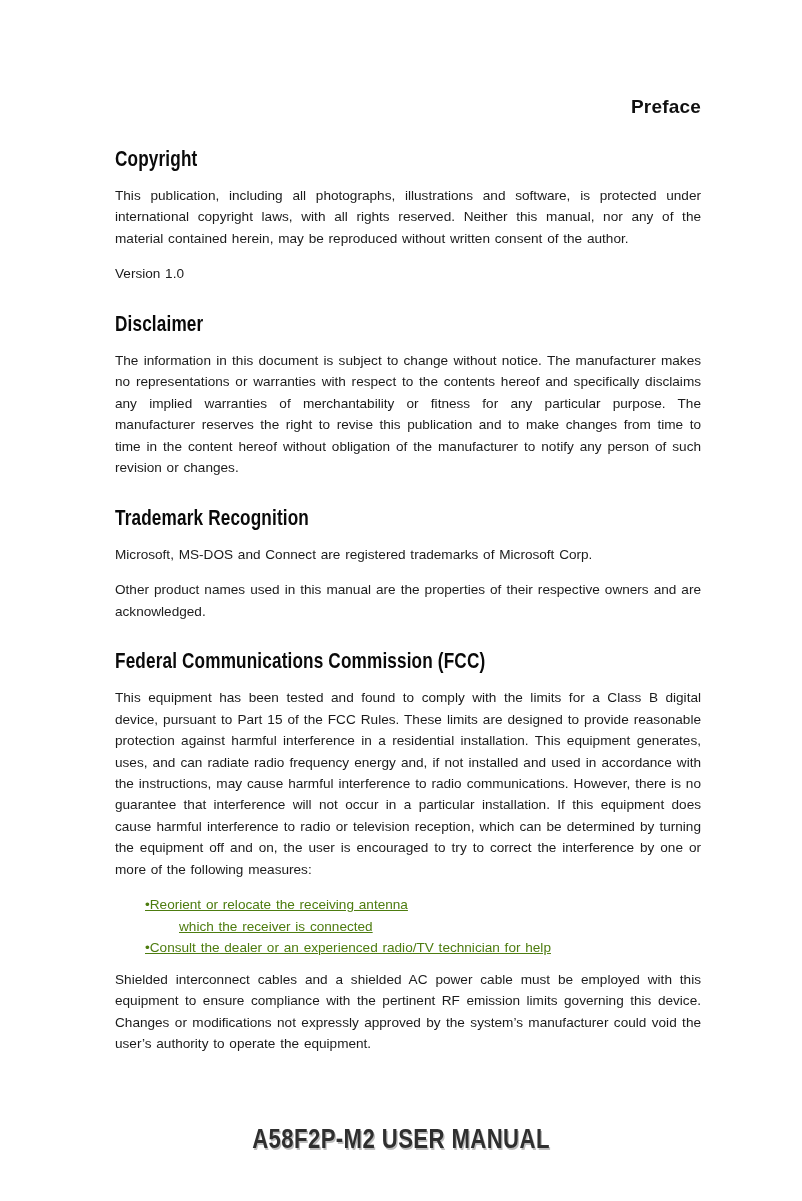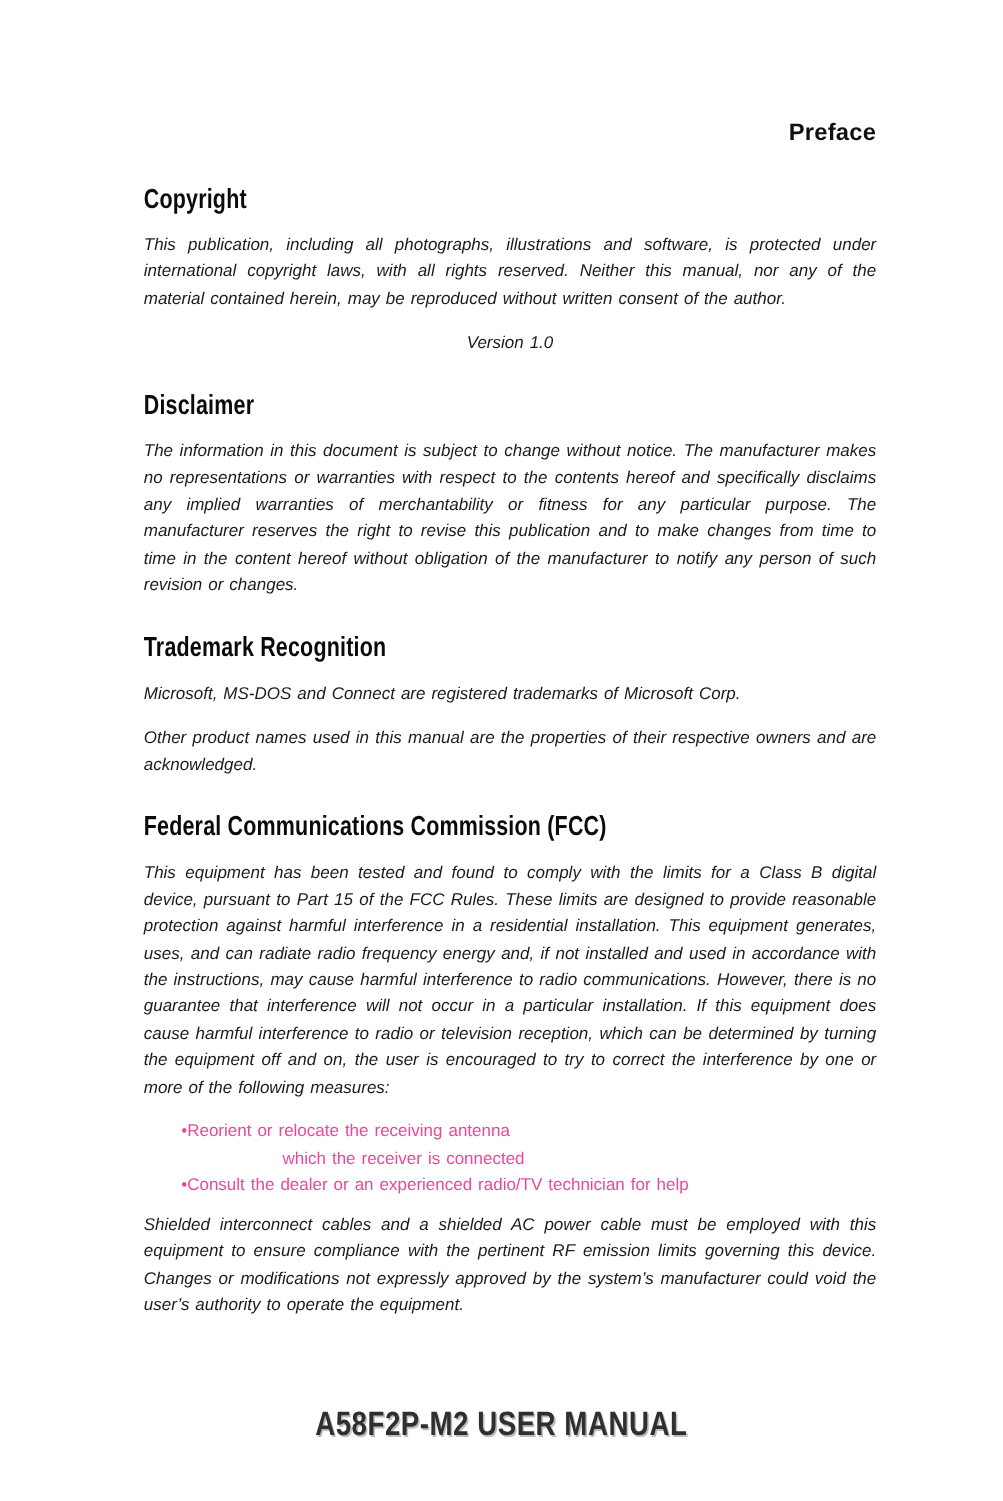--- a/index.html
+++ b/index.html
@@ -35,31 +35,31 @@
     letter-spacing: 0.2px;
     margin: 26px 0 13px 0;
   }
   .body {
     font-size: 13.6px;
     line-height: 1.58;
     text-align: justify;
     color: #1b1b1b;
     word-spacing: 1px;
     margin-bottom: 14px;
-    font-style: italic;
   }
-  .version { text-align: center; }
+  .version { text-align: left; }
   .bullets { margin: 0 0 10px 30px; }
   .bullet {
     font-size: 13.6px;
     line-height: 1.58;
-    color: #ec4899;
+    color: #4d7c0f;
     word-spacing: 1px;
+    text-decoration: underline;
   }
-  .bullet-cont { margin-left: 81px; }
+  .bullet-cont { margin-left: 34px; }
   .footer {
     position: absolute;
     left: 0;
     right: 0;
     bottom: 46px;
     text-align: center;
     font-size: 27px;
     font-weight: 700;
     color: #2f2f2f;
     letter-spacing: 0.5px;

